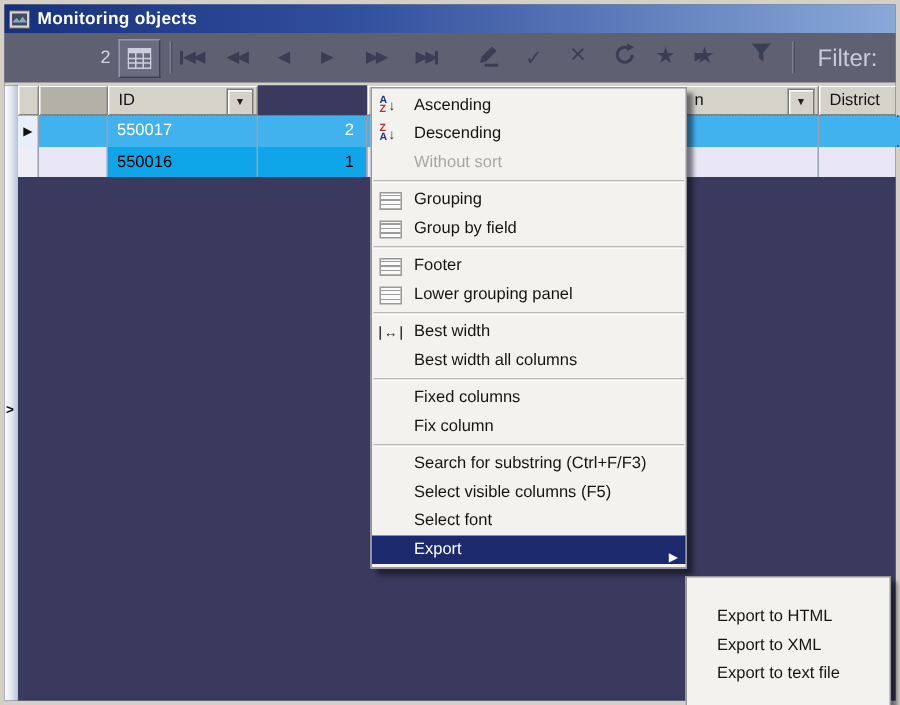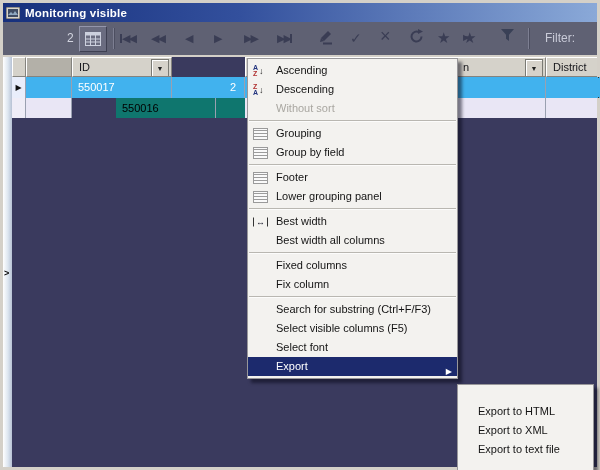--- a/index.html
+++ b/index.html
@@ -21,21 +21,21 @@
   .tb-gridbtn{left:76px;top:4px;width:26px;height:24px;background:#6a6c80;
               border:1px solid;border-color:#9496ab #3e4052 #3e4052 #9496ab;
               display:flex;align-items:center;justify-content:center;}
   .tb-gridbtn svg{position:static;}
   .tb-sep{top:6px;width:1px;height:21px;background:#7d7f92;border-right:1px solid #4c4e60;}
   .tb-nav{top:8px;height:16px;display:flex;align-items:center;color:#3a3d54;
           font-size:11px;line-height:16px;cursor:default;}
   .tb-nav .bar{position:static;width:2px;height:9px;background:#3a3d54;}
   .tb-nav span{position:static;letter-spacing:-2px;}
   .tb-ico{top:6px;color:#3a3d54;font-size:15px;line-height:20px;cursor:default;}
-  .tb-filter{left:542px;top:9px;color:#c9cbd8;font-size:12px;}
+  .tb-filter{left:542px;top:9px;color:#c9cbd8;font-size:16px;}
   
   .main{position:absolute;left:0;top:54px;width:594px;height:410px;background:#3a3a5e;}
   .splitter{position:absolute;left:0;top:0;width:9px;height:410px;
             background:linear-gradient(90deg,#ffffff,#dde6f0 55%,#b7c2d4);}
   .splitter-arrow{position:absolute;left:1px;top:211px;font-size:9px;font-weight:bold;color:#000;}
   .hdr,.row{position:absolute;left:9px;width:585px;padding-left:28px;}
   .hdr{top:0;height:20px;}
   .row1{top:20px;height:21px;background:#41b2ee;outline:1px dotted #2e2e2c;outline-offset:-1px;}
   .row2{top:41px;height:20px;}
   .cell{position:absolute;top:0;bottom:0;box-sizing:border-box;overflow:hidden;
@@ -47,21 +47,21 @@
   .row1 .rcell{background:#41b2ee;color:#fff;}
   .c0{left:0;width:14px;padding-left:0;text-align:center;}
   .c1{left:14px;width:46px;}
   .c2{left:60px;width:100px;}
   .c3{left:160px;width:73px;}
   .c4{left:233px;width:301px;}
   .c5{left:534px;width:51px;border-right:none;}
   .row1 .c0{background:#e9eefb;color:#111;font-size:8px;line-height:21px;}
   .row2 .c0{background:#efedf7;}
   .row2 .c1,.row2 .c4,.row2 .c5{background:#e9e6f5;}
-  .row2 .c2,.row2 .c3{background:#0f766e;margin-left:44px;}
+  .row2 .c2,.row2 .c3{background:#0ea5e9;}
   .num{text-align:right;padding-right:8px;padding-left:0;}
   .dd{position:absolute;top:1px;right:2px;width:16px;height:16px;background:#d6d2ca;
       border:1px solid #7a7a74;box-shadow:inset 1px 1px 0 #fff;
       display:flex;align-items:center;justify-content:center;
       font-size:7px;color:#222;line-height:1;padding:0;}
   .dd.mid{right:auto;left:279px;}
   .tailn{position:absolute;left:217px;top:0;}
   
   .menu{position:absolute;left:244px;top:55px;width:211px;box-sizing:border-box;
         background:#f3f2ef;border:1px solid #98979a;padding:2px 0;
@@ -90,21 +90,21 @@
 <body>
 
 <div class="window">
 
   <div class="titlebar">
     <svg class="title-icon" viewBox="0 0 14 12">
       <rect x="0" y="0" width="14" height="12" fill="#d8d4cc" stroke="#4a4a4a"></rect>
       <rect x="2" y="2" width="10" height="8" fill="#3f4c63"></rect>
       <path d="M2 8 L5 5 L7 7 L9 4 L12 8 Z" fill="#8fa8c0"></path>
     </svg>
-    <span class="title-text">Monitoring visible</span>
+    <span class="title-text">Monitoring objects</span>
   </div>
 
   <div class="toolbar">
     <span class="tb-count">2</span>
     <span class="tb-gridbtn">
       <svg width="16" height="14" viewBox="0 0 16 14">
         <rect x="0.5" y="0.5" width="15" height="13" fill="none" stroke="#ccd0de"></rect>
         <rect x="0.5" y="0.5" width="15" height="3" fill="#ccd0de"></rect>
         <line x1="0" y1="7" x2="16" y2="7" stroke="#ccd0de"></line>
           <line x1="0" y1="10" x2="16" y2="10" stroke="#ccd0de"></line>

